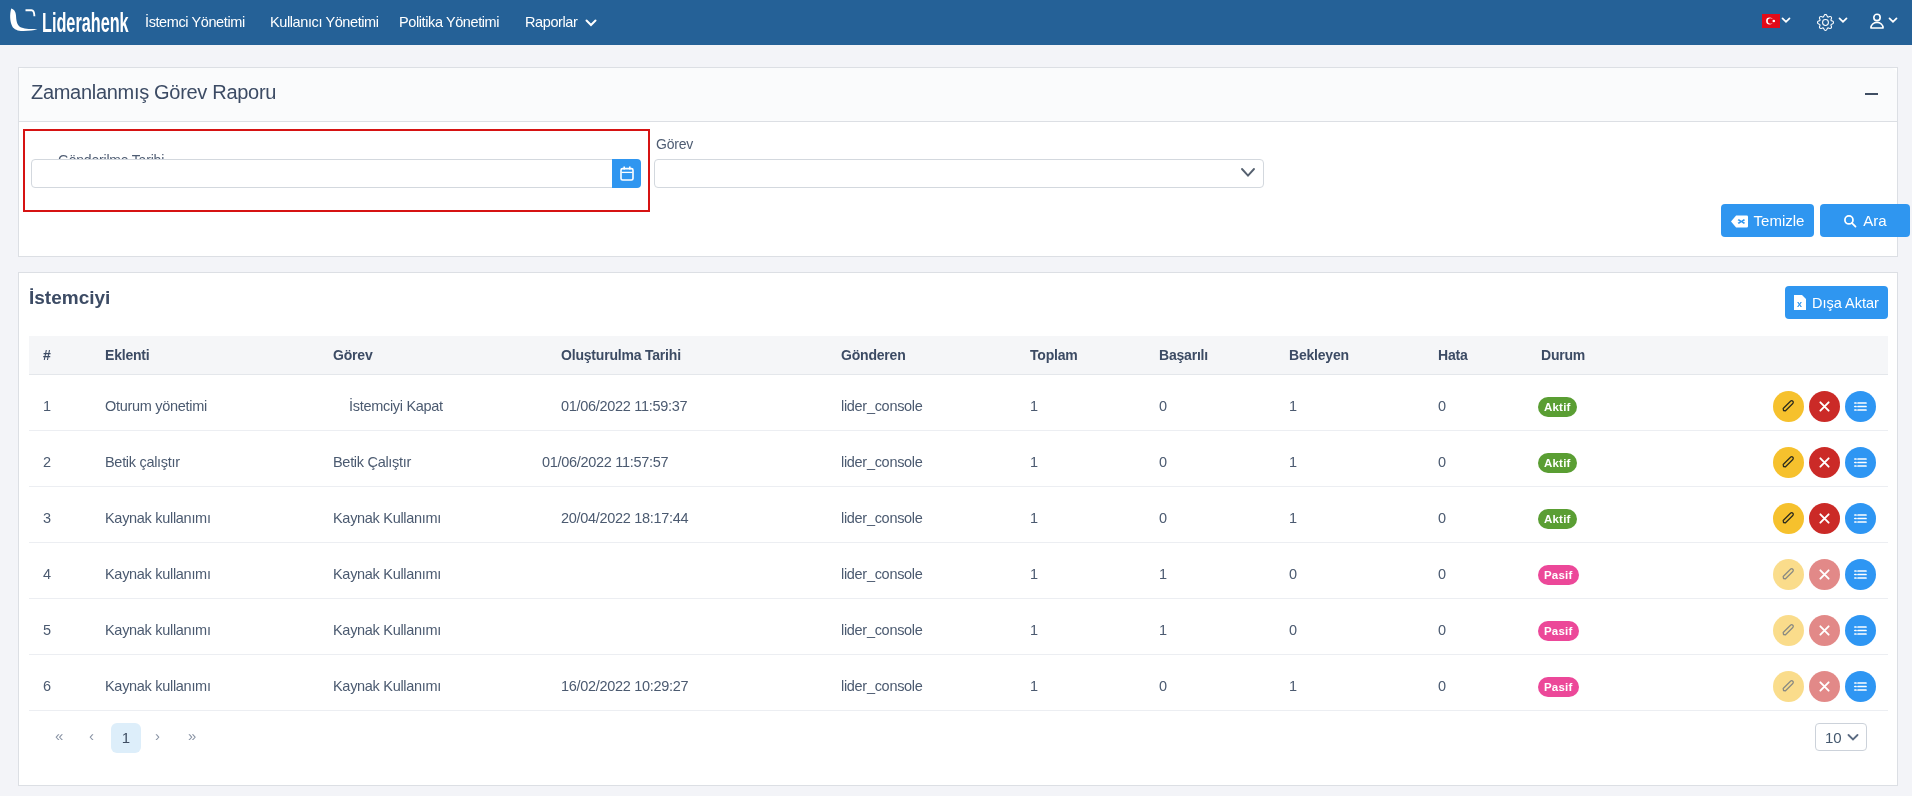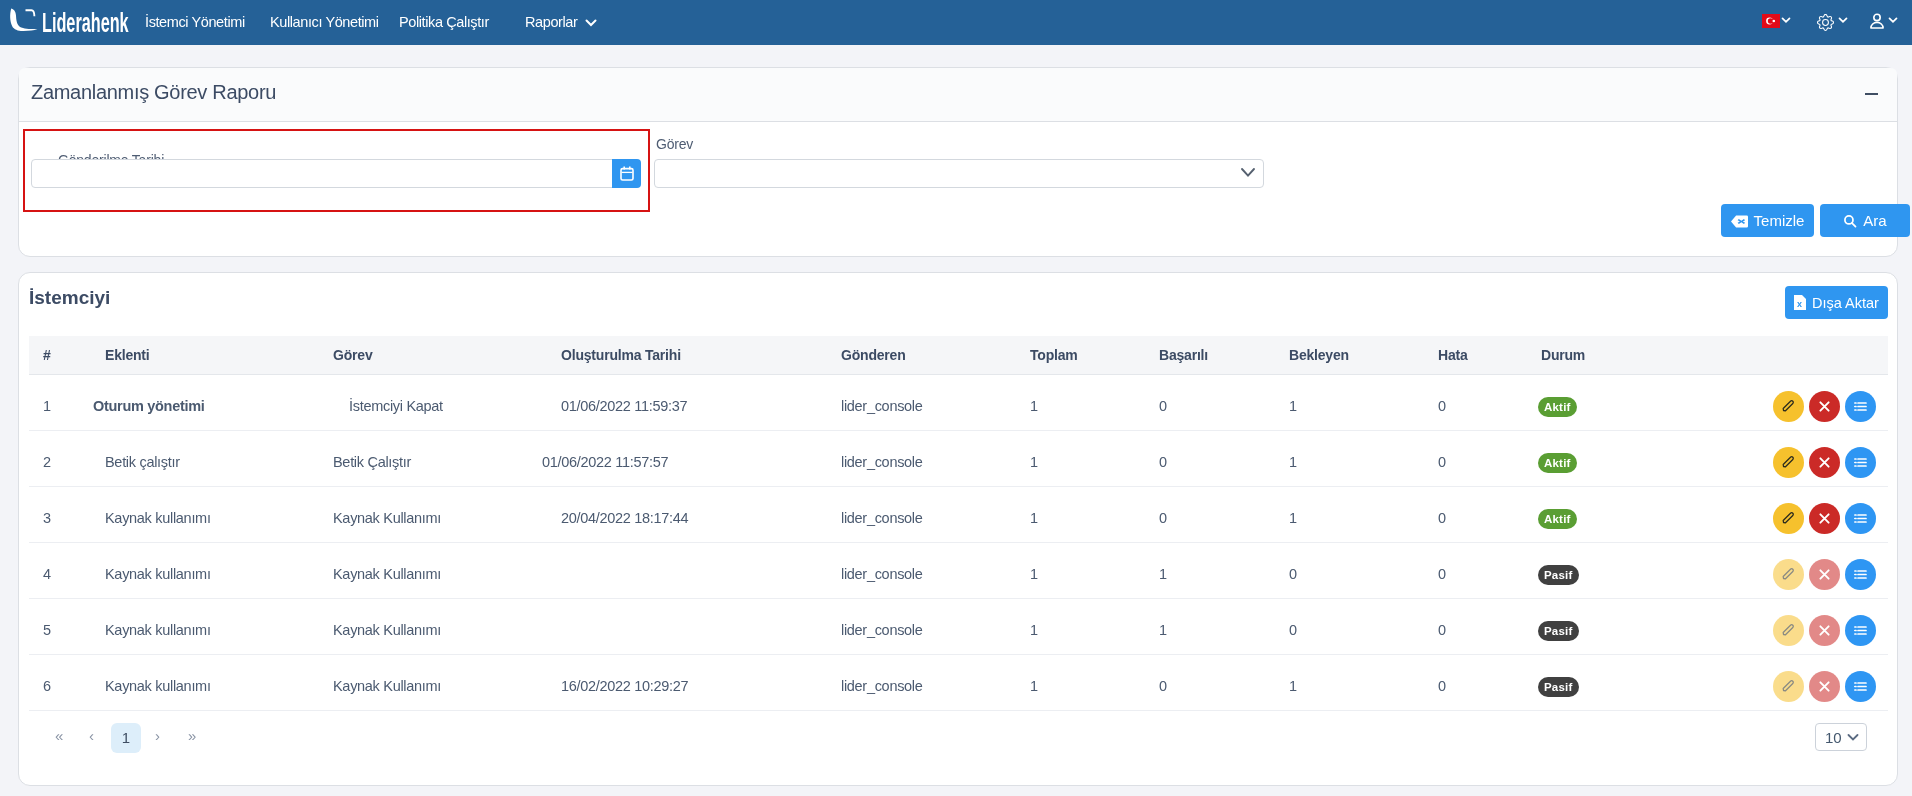--- a/index.html
+++ b/index.html
@@ -10,21 +10,21 @@
 
 .navbar { position:absolute; left:0; top:0; width:1912px; height:45px; background:#256197; }
 .logo { position:absolute; left:8px; top:4px; width:130px; height:38px; color:#fff; }
 .logo-text { position:absolute; left:34px; top:3px; font-size:28px; font-weight:bold; transform:scaleX(0.58); transform-origin:0 0; white-space:nowrap; }
 .nav-item { position:absolute; top:0; height:45px; line-height:45px; color:#fff; font-size:14.5px; letter-spacing:-0.4px; white-space:nowrap;text-align:center; }
 .nav-chev { display:inline-block; margin-left:8px; }
 .flag { position:absolute; left:1762px; top:14px; width:18px; height:14px; background:#e30a17; }
 .chev-w { position:absolute; top:17px; }
 
 
-.card { position:absolute; left:18px; width:1880px; background:#fff; border:1px solid #dcdfe4; border-radius:12px; }
+.card { position:absolute; left:18px; width:1880px; background:#fff; border:1px solid #dcdfe4; border-radius:0; }
 .card1 { top:67px; height:190px; }
 .card1-header { position:absolute; left:0; top:0; width:100%; height:54px; background:#fafbfc; border-bottom:1px solid #dcdfe4; border-radius:6px 6px 0 0; }
 .card1-title { position:absolute; left:12px; top:13px; font-size:20px; color:#3c4b64; letter-spacing:-0.3px; }
 .minus { position:absolute; right:19px; top:25px; width:13px; height:2px; background:#3f4e63; }
 .redbox { position:absolute; left:4px; top:61px; width:627px; height:83px; border:2px solid #d61313; }
 .flabel { position:absolute; font-size:14px; color:#4f5d73; letter-spacing:-0.2px; }
 .finput { position:absolute; background:#fff; border:1px solid #d3d8de; border-radius:4px; }
 .calbtn { position:absolute; left:593px; top:91px; width:29px; height:29px; background:#2f96f0; border-radius:0 4px 4px 0; }
 .btn { position:absolute; background:#2f96f0; color:#fff; font-size:15px; border-radius:4px; text-align:center; }
 .sel-chev { position:absolute; }
@@ -32,21 +32,21 @@
 
 .card2 { top:272px; height:514px; }
 .res-title { position:absolute; left:10px; top:14px; font-size:19px; font-weight:bold; color:#3c4b64; }
 .table { position:absolute; left:10px; top:63px; width:1859px; }
 .thead { position:absolute; left:0; top:0; width:1859px; height:39px; background:#f5f6f8; border-bottom:1px solid #e4e7eb; }
 .th { position:absolute; top:0; height:39px; line-height:39px; font-size:14px; font-weight:bold; color:#3c4b64; letter-spacing:-0.2px; white-space:nowrap; }
 .row { position:absolute; left:0; width:1859px; height:56px; border-bottom:1px solid #eceef2; }
 .td { position:absolute; top:3px; height:56px; line-height:56px; font-size:14.5px; color:#4b5a70; letter-spacing:-0.3px; white-space:nowrap; }
 .badge { position:absolute; top:22px; height:20px; line-height:20px; padding:0 6px; border-radius:10px; color:#fff; font-size:11.5px; font-weight:bold; letter-spacing:0.2px; }
 .b-green { background:#5a9e33; }
-.b-red { background:#404040; }
+.b-red { background:#ec4899; }
 .cbtn { position:absolute; top:16px; width:31px; height:31px; border-radius:50%; }
 .cb-y { background:#f6c12d; left:1744px; }
 .cb-r { background:#cb2a27; left:1780px; }
 .cb-b { background:#2e96f3; left:1816px; }
 .cb-y.dis { opacity:0.55; }
 .cb-r.dis { opacity:0.55; }
 .pag { position:absolute; top:450px; left:0; width:100%; height:40px; }
 .pg { position:absolute; font-size:15px; color:#8a94a5; }
 .pg-1 { position:absolute; left:92px; top:0; width:30px; height:30px; background:#ddeefa; border-radius:6px; text-align:center; line-height:30px; color:#3f4e63; font-size:15px; }
 .sel10 { position:absolute; right:30px; top:0; width:52px; height:28px; border:1px solid #ccd2da; border-radius:4px; background:#fff; }
@@ -57,21 +57,21 @@
 <div class="navbar">
   <div class="logo">
     <svg width="40" height="36" viewBox="0 0 40 36" style="position:absolute;left:0px;top:0px;">
       <path d="M3.2 4.5 C1.6 10 1.8 17.5 4.2 22.2 C6 25.6 10.5 27.2 15.5 27 C21.5 26.8 26 26.6 29.5 25.3 C23.5 25.0 17.5 25.3 13.3 23.6 C9.8 22.2 8.3 18 8.1 13 C8 9 7 5.5 3.2 4.5 Z" fill="#fff"></path>
       <path d="M17.5 6.2 L23.5 6.2 C25.8 6.2 26.3 8.2 26.4 12.2" fill="none" stroke="#fff" stroke-width="1.9"></path>
     </svg>
     <span class="logo-text">Liderahenk</span>
   </div>
   <div class="nav-item" style="left:145px;">İstemci Yönetimi</div>
   <div class="nav-item" style="left:270px;">Kullanıcı Yönetimi</div>
-  <div class="nav-item" style="left:399px;">Politika Çalıştır</div>
+  <div class="nav-item" style="left:399px;">Politika Yönetimi</div>
   <div class="nav-item" style="left:525px;">Raporlar<svg class="nav-chev" width="12" height="8" viewBox="0 0 12 8">
         <path d="M1.5 1.5 L6 6 L10.5 1.5" stroke="#fff" stroke-width="2" fill="none" stroke-linecap="round"></path>
       </svg></div>
   <div class="flag">
     <svg width="18" height="14" viewBox="0 0 18 14">
       <circle cx="7.5" cy="7" r="3.4" fill="#fff"></circle>
         <circle cx="8.6" cy="7" r="2.8" fill="#e30a17"></circle>
       <circle cx="11.8" cy="7" r="1.3" fill="#fff"></circle>
     </svg>
   </div>
@@ -142,21 +142,21 @@
       <div class="th" style="left:532px;">Oluşturulma Tarihi</div>
       <div class="th" style="left:812px;">Gönderen</div>
       <div class="th" style="left:1001px;">Toplam</div>
       <div class="th" style="left:1130px;">Başarılı</div>
       <div class="th" style="left:1260px;">Bekleyen</div>
       <div class="th" style="left:1409px;">Hata</div>
       <div class="th" style="left:1512px;">Durum</div>
     </div>
     <div class="row" style="top:39px;">
       <div class="td" style="left:14px;">1</div>
-      <div class="td" style="left:64px;font-weight:bold;">Oturum yönetimi</div>
+      <div class="td" style="left:76px;">Oturum yönetimi</div>
       <div class="td" style="left:320px;">İstemciyi Kapat</div>
       <div class="td" style="left:532px;">01/06/2022 11:59:37</div>
       <div class="td" style="left:812px;">lider_console</div>
       <div class="td" style="left:1001px;">1</div>
       <div class="td" style="left:1130px;">0</div>
       <div class="td" style="left:1260px;">1</div>
       <div class="td" style="left:1409px;">0</div>
       <div class="badge b-green" style="left:1509px;">Aktif</div>
       <div class="cbtn cb-y">
           <svg style="position:absolute;left:7px;top:7px;" width="16" height="16" viewBox="0 0 16 16">

